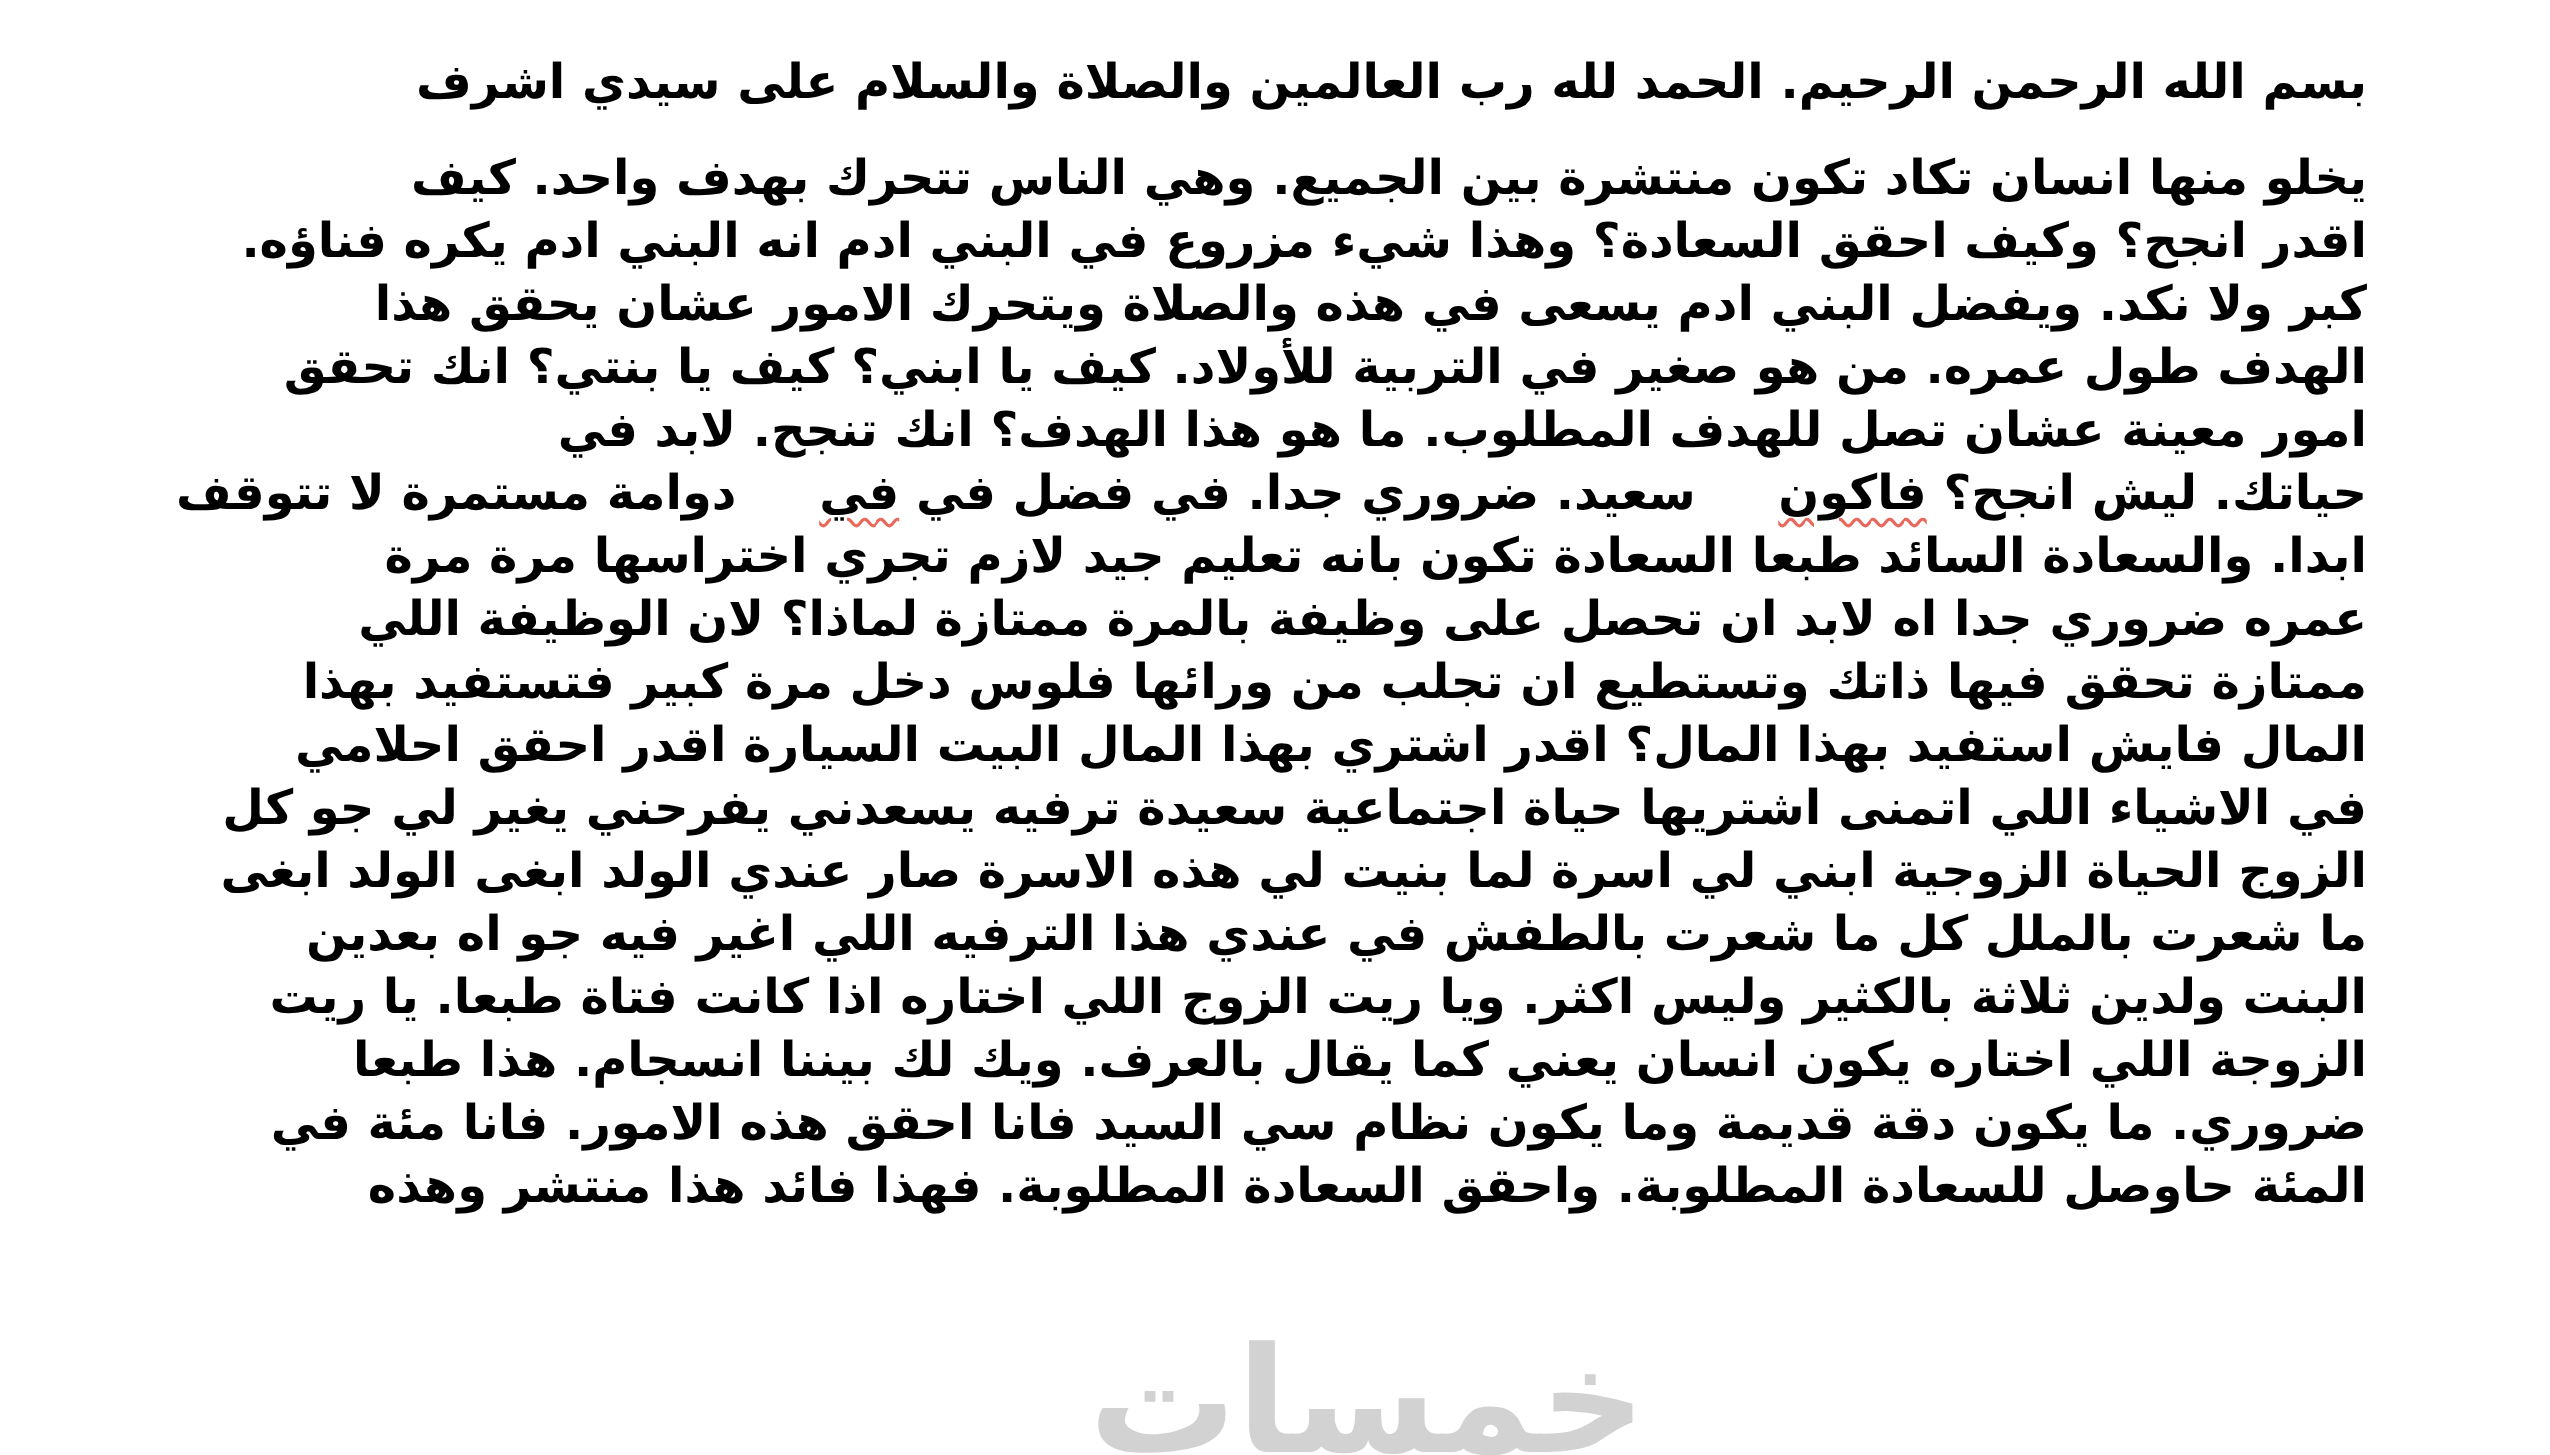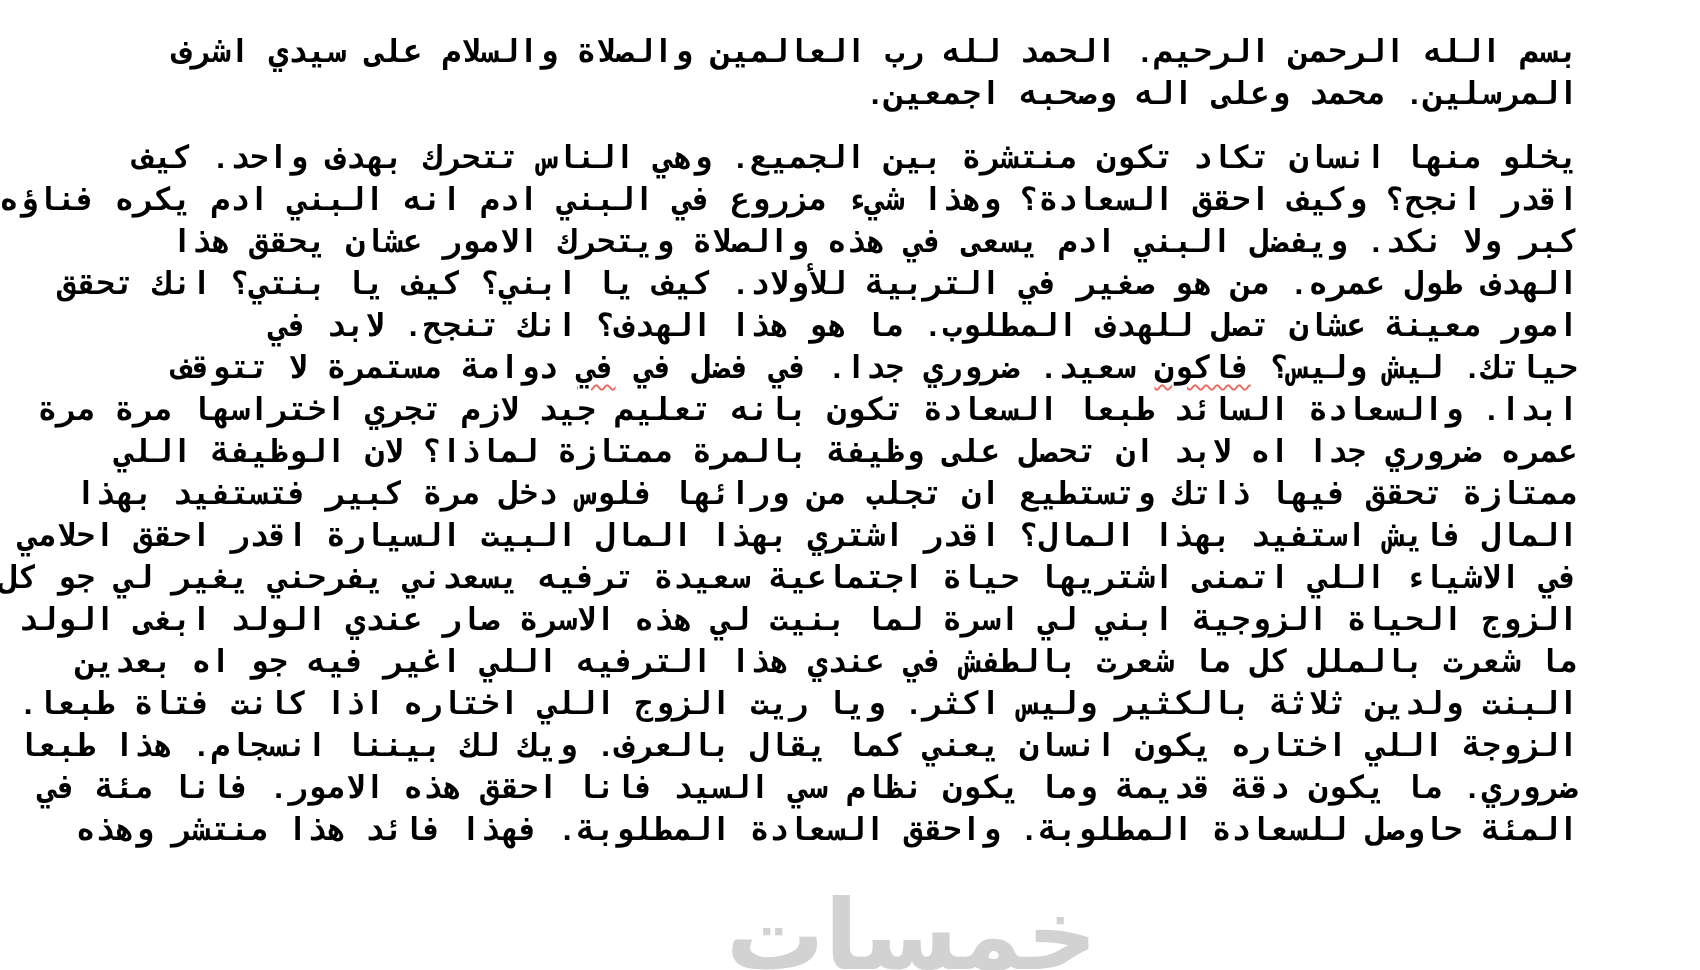--- a/index.html
+++ b/index.html
@@ -38,46 +38,46 @@
     right: 122px;
     z-index: 1;
     direction: rtl;
     text-align: right;
     color: #000000;
     font-weight: 700;
     font-size: 32px;
     line-height: 42px;
   }
   .para + .para { margin-top: 22px; }
-  .line { white-space: nowrap; font-family: Liberation Mono, monospace; }
+  .line { white-space: nowrap; }
   .misspelled {
     text-decoration-line: underline;
     text-decoration-style: wavy;
     text-decoration-color: var(--spell-color, #e9685c);
     text-decoration-thickness: 2px;
     text-underline-offset: 6px;
+    margin-left: 44px;
   }
 </style>
 </head>
 <body>
 
 <div class="page" style="background: rgb(255, 255, 255);">
   <div class="watermark" style="color: rgb(210, 210, 210);">خمسات</div>
   <div class="doc" style="color: rgb(0, 0, 0);">
     <div class="para">
         <div class="line">بسم الله الرحمن الرحيم. الحمد لله رب العالمين والصلاة والسلام على سيدي اشرف</div>
-        <div class="line">المرسلين. محمد وعلى اله وصحبه اجمعين.</div>
       </div>
     <div class="para">
         <div class="line">يخلو منها انسان تكاد تكون منتشرة بين الجميع. وهي الناس تتحرك بهدف واحد. كيف</div>
         <div class="line">اقدر انجح؟ وكيف احقق السعادة؟ وهذا شيء مزروع في البني ادم انه البني ادم يكره فناؤه.</div>
         <div class="line">كبر ولا نكد. ويفضل البني ادم يسعى في هذه والصلاة ويتحرك الامور عشان يحقق هذا</div>
         <div class="line">الهدف طول عمره. من هو صغير في التربية للأولاد. كيف يا ابني؟ كيف يا بنتي؟ انك تحقق</div>
         <div class="line">امور معينة عشان تصل للهدف المطلوب. ما هو هذا الهدف؟ انك تنجح. لابد في</div>
-        <div class="line"><span>حياتك. ليش وليس؟ </span><span class="misspelled">فاكون</span><span> سعيد. ضروري جدا. في فضل في </span><span class="misspelled">في</span><span> دوامة مستمرة لا تتوقف</span></div>
+        <div class="line"><span>حياتك. ليش انجح؟ </span><span class="misspelled">فاكون</span><span> سعيد. ضروري جدا. في فضل في </span><span class="misspelled">في</span><span> دوامة مستمرة لا تتوقف</span></div>
         <div class="line">ابدا. والسعادة السائد طبعا السعادة تكون بانه تعليم جيد لازم تجري اختراسها مرة مرة</div>
         <div class="line">عمره ضروري جدا اه لابد ان تحصل على وظيفة بالمرة ممتازة لماذا؟ لان الوظيفة اللي</div>
         <div class="line">ممتازة تحقق فيها ذاتك وتستطيع ان تجلب من ورائها فلوس دخل مرة كبير فتستفيد بهذا</div>
         <div class="line">المال فايش استفيد بهذا المال؟ اقدر اشتري بهذا المال البيت السيارة اقدر احقق احلامي</div>
         <div class="line">في الاشياء اللي اتمنى اشتريها حياة اجتماعية سعيدة ترفيه يسعدني يفرحني يغير لي جو كل</div>
         <div class="line">الزوج الحياة الزوجية ابني لي اسرة لما بنيت لي هذه الاسرة صار عندي الولد ابغى الولد ابغى</div>
         <div class="line">ما شعرت بالملل كل ما شعرت بالطفش في عندي هذا الترفيه اللي اغير فيه جو اه بعدين</div>
         <div class="line">البنت ولدين ثلاثة بالكثير وليس اكثر. ويا ريت الزوج اللي اختاره اذا كانت فتاة طبعا. يا ريت</div>
         <div class="line">الزوجة اللي اختاره يكون انسان يعني كما يقال بالعرف. ويك لك بيننا انسجام. هذا طبعا</div>
         <div class="line">ضروري. ما يكون دقة قديمة وما يكون نظام سي السيد فانا احقق هذه الامور. فانا مئة في</div>

